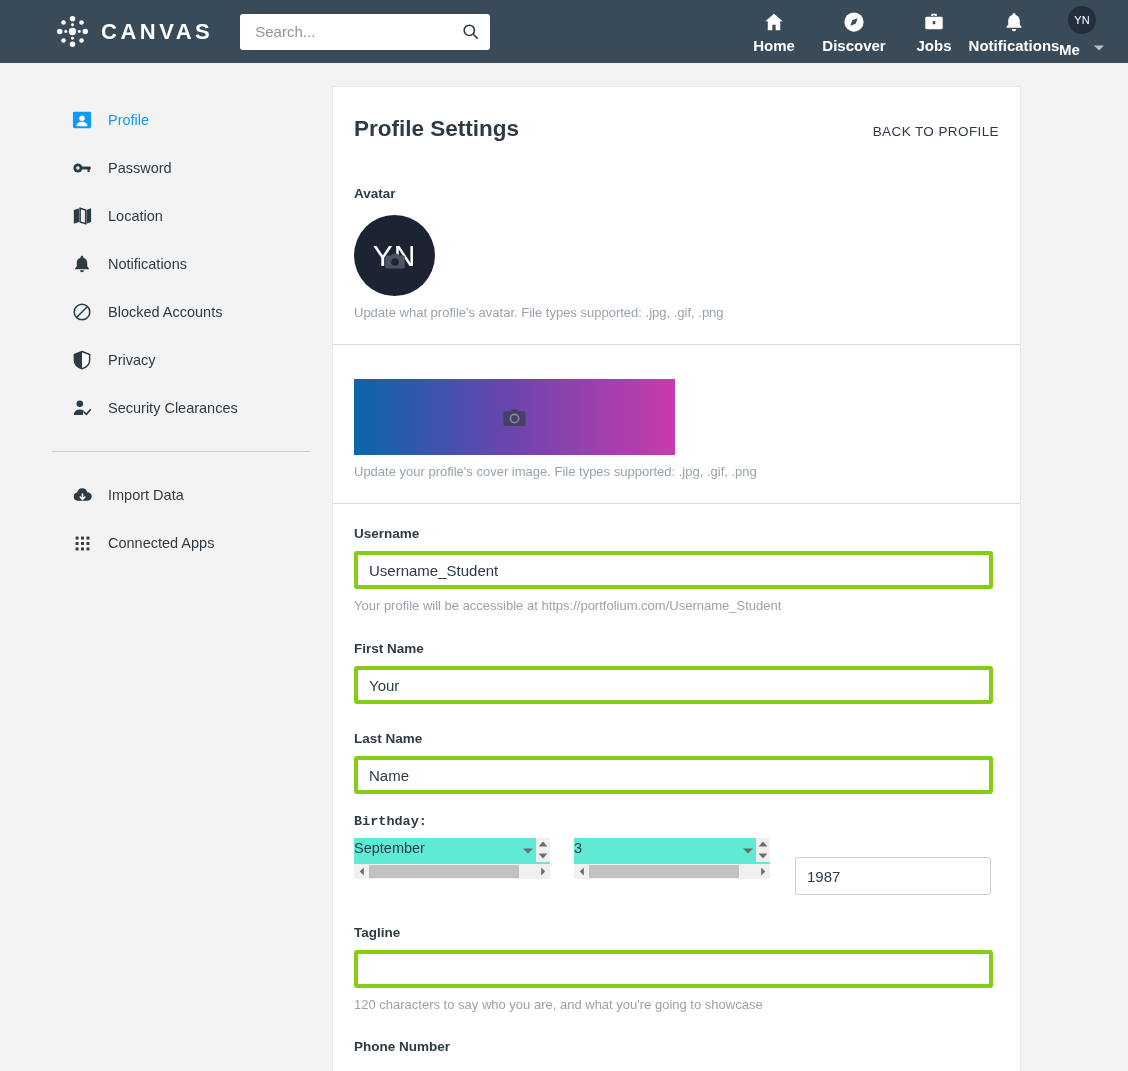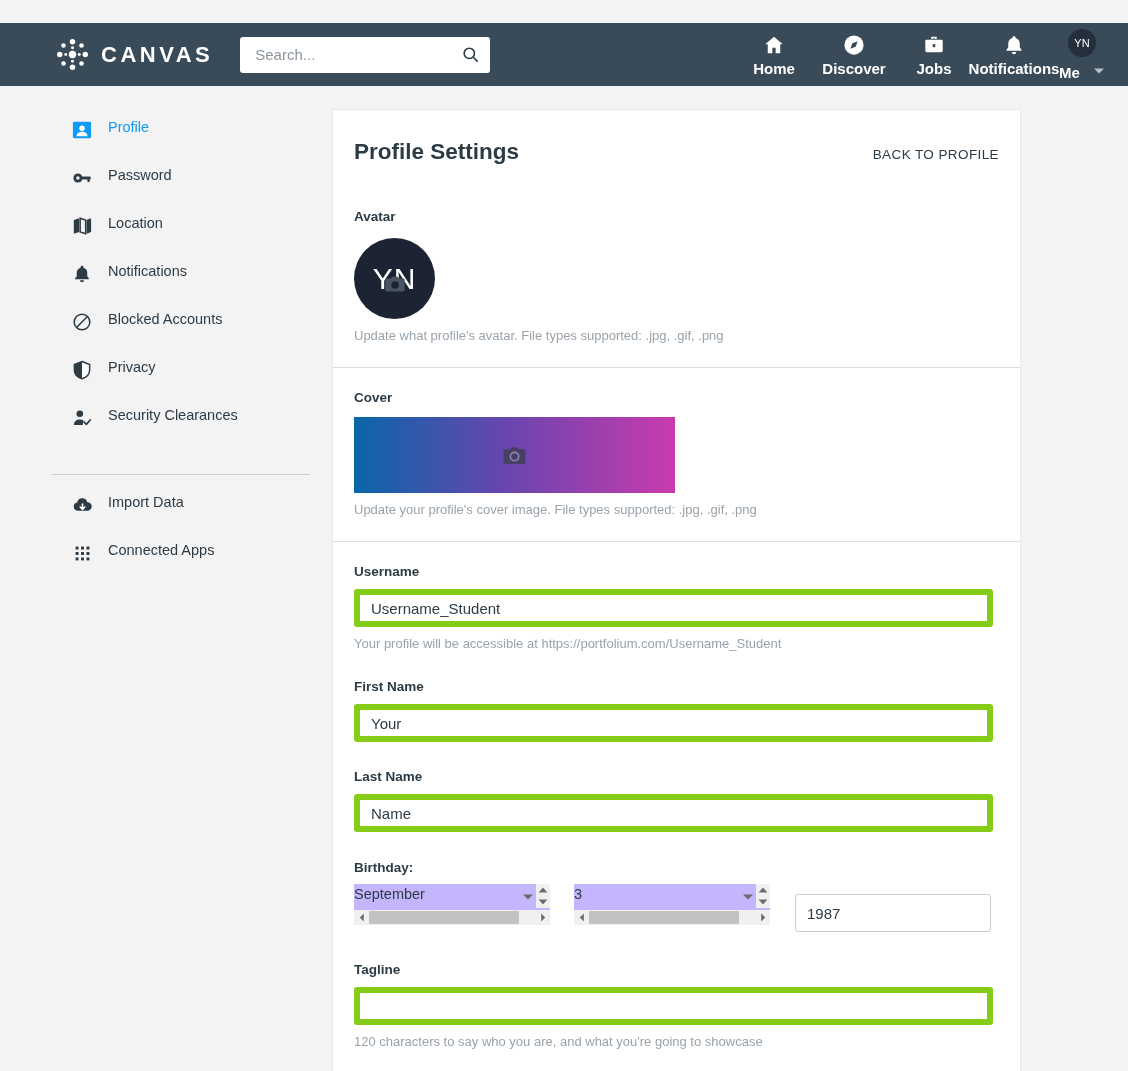--- a/index.html
+++ b/index.html
@@ -10,21 +10,20 @@
     background:#f3f3f4;
     overflow:hidden;
     color:#2d3b45;
   }
 
   
   .topnav {
     height:63px; background:#394b59;
     display:flex; align-items:center;
     position:relative;
-    margin-top:23px;
   }
   .brand { display:flex; align-items:center; margin-left:55px; }
   .brand-logo { width:35px; height:35px; }
   .brand-name {
     color:#fff; font-size:22px; font-weight:bold;
     letter-spacing:3.5px; margin-left:11px;
   }
   .searchbox {
     margin-left:27px; width:250px; height:36px; background:#fff;
     border-radius:3px; display:flex; align-items:center;
@@ -56,21 +55,21 @@
     width:28px; height:28px; border-radius:50%; background:#242e3c;
     color:#fff; font-size:11px; display:flex; align-items:center;
     justify-content:center; font-weight:normal;
   }
   .me-row { display:flex; align-items:center; gap:13px; margin-top:3px; }
 
   
   .page { display:flex; }
   .sidebar { width:332px; flex:none; padding-top:33px; }
   .side-item {
-    display:flex; height:48px;
+    display:flex; align-items:center; height:48px;
     padding-left:71px; cursor:pointer;
   }
   .side-item .sico {
     width:22px; height:22px; flex:none; display:flex;
     align-items:center; justify-content:center;
   }
   .side-item .slabel {
     margin-left:15px; font-size:14.5px; color:#2d3b45;
   }
   .side-item.active .slabel { color:#0e9bf5; }
@@ -115,30 +114,30 @@
   }
 
   .cover-img {
     width:321px; height:76px; margin-top:12px; cursor:pointer;
     background:linear-gradient(90deg,#0a66a8 0%, #6a45ae 48%, #c93bad 100%);
     display:flex; align-items:center; justify-content:center;
   }
   .cam-cover { width:25px; height:25px; opacity:.75; }
 
   .txtfield {
-    width:639px; height:38px; border:6px solid #84cc16; border-radius:3px;
+    width:639px; height:38px; border:4px solid #84cc16; border-radius:3px;
     margin-top:10px; padding:0 11px; font-size:15px; color:#2d3b45;
     font-family:"Liberation Sans", sans-serif; outline:none; background:#fff;
     display:flex; align-items:center;
   }
 
   
   .bd-row { display:flex; align-items:flex-start; margin-top:9px; }
   .nat-select {
-    position:relative; height:41px; background:#c4b5fd;
+    position:relative; height:41px; background:#5eead4;
   }
   .nat-select .selval {
     font-size:14.5px; color:#2d3b45; padding-top:2px;
   }
   .sel-arrows {
     position:absolute; right:0; top:0; display:flex; align-items:center;
     height:24px;
   }
   .hscroll {
     position:absolute; left:0; bottom:0; height:15px; width:100%;
@@ -153,21 +152,21 @@
 
   .spinner {
     width:14px; height:24px; background:#f0f0f0;
     display:flex; flex-direction:column; align-items:center;
     justify-content:space-around; flex:none;
   }
 
   .year-input {
     width:196px; height:38px; border:1px solid #c7cdd1; border-radius:3px;
     padding:0 11px; font-size:15px; color:#2d3b45; background:#fff;
-    display:flex; align-items:center; margin-left:25px; margin-top:10px;
+    display:flex; align-items:center; margin-left:25px; margin-top:19px;
     font-family:"Liberation Sans", sans-serif;
   }
 </style>
 </head>
 <body>
 
 <div class="topnav">
 
   <div class="brand">
     <span class="brand-logo">
@@ -387,21 +386,20 @@
             <circle cx="12" cy="13" r="4.1" fill="#1c2433"></circle>
           </svg>
         </span>
       </div>
       <div class="fhelp">Update what profile's avatar. File types supported: .jpg, .gif, .png</div>
     </div>
 
     <div class="sec-divider"></div>
 
     <div class="section" style="padding-top:22px;padding-bottom:24px;">
-      <div class="flabel">Cover</div>
       <div class="cover-img">
         <span class="cam-cover">
           <svg viewBox="0 0 24 24" width="25" height="25" fill="#3a3f4d">
             <path d="M9 4h6l1.2 2H21a1.6 1.6 0 0 1 1.6 1.6v11A1.6 1.6 0 0 1 21 20.2H3A1.6 1.6 0 0 1 1.4 18.6v-11A1.6 1.6 0 0 1 3 6h4.8z"></path>
             <circle cx="12" cy="13" r="4" fill="none" stroke="#9a9aa6" stroke-width="1.6"></circle>
           </svg>
         </span>
       </div>
       <div class="fhelp">Update your profile's cover image. File types supported: .jpg, .gif, .png</div>
     </div>
@@ -413,21 +411,21 @@
       <div class="flabel">Username</div>
       <div class="txtfield">Username_Student</div>
       <div class="fhelp">Your profile will be accessible at https://portfolium.com/Username_Student</div>
 
       <div class="flabel" style="margin-top:28px;">First Name</div>
       <div class="txtfield">Your</div>
 
       <div class="flabel" style="margin-top:27px;">Last Name</div>
       <div class="txtfield">Name</div>
 
-      <div class="flabel" style="margin-top:28px;">Birthday:</div>
+      <div class="flabel" style="margin-top:20px;font-family:Liberation Mono, monospace;">Birthday:</div>
 
       <div class="bd-row">
 
         <div class="nat-select" style="width:196px;">
           <div class="selval">September</div>
           <div class="sel-arrows">
             <span style="margin-right:2px;">
               <svg viewBox="0 0 12 8" width="12" height="8" fill="#6b6b6b">
                   <path d="M1 1.5 6 6.5 11 1.5z"></path>
                 </svg>

